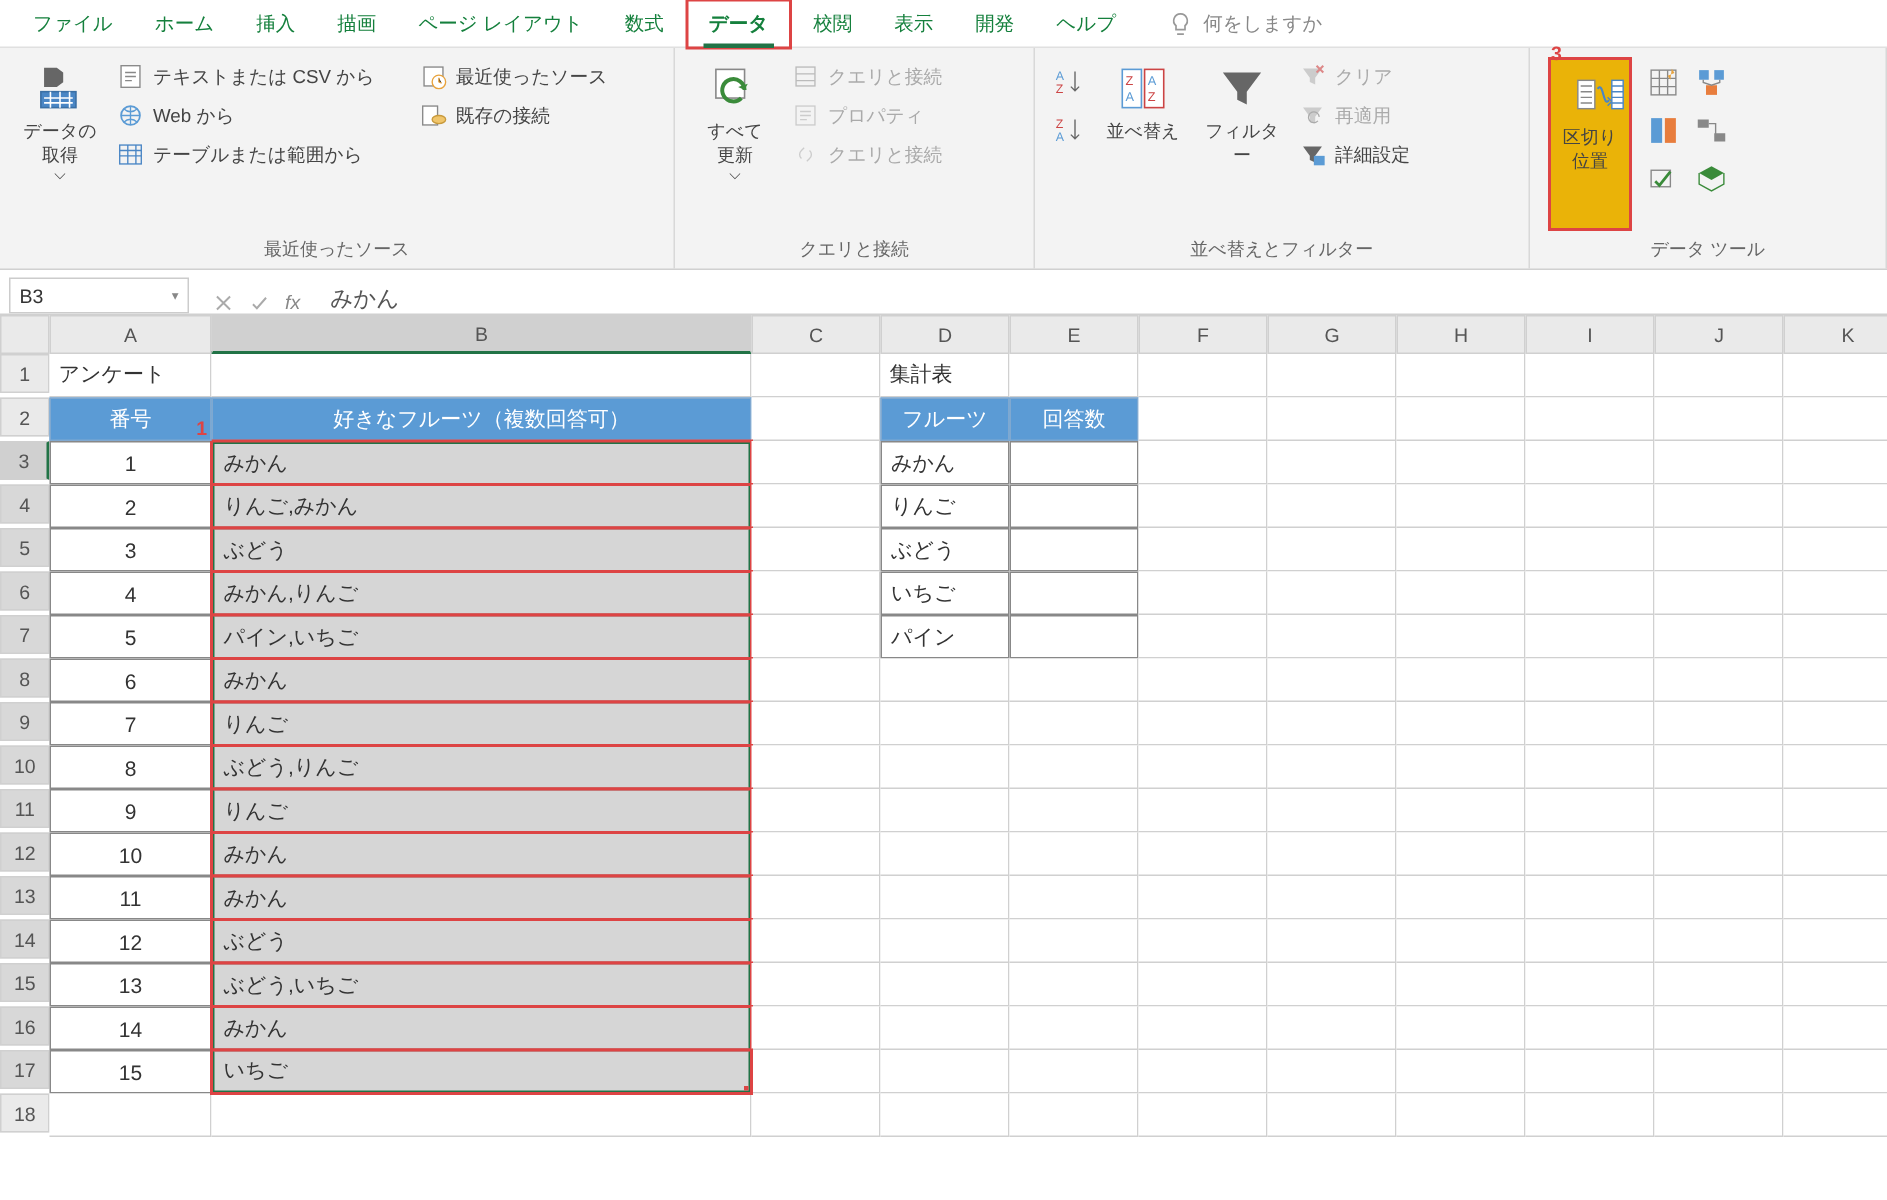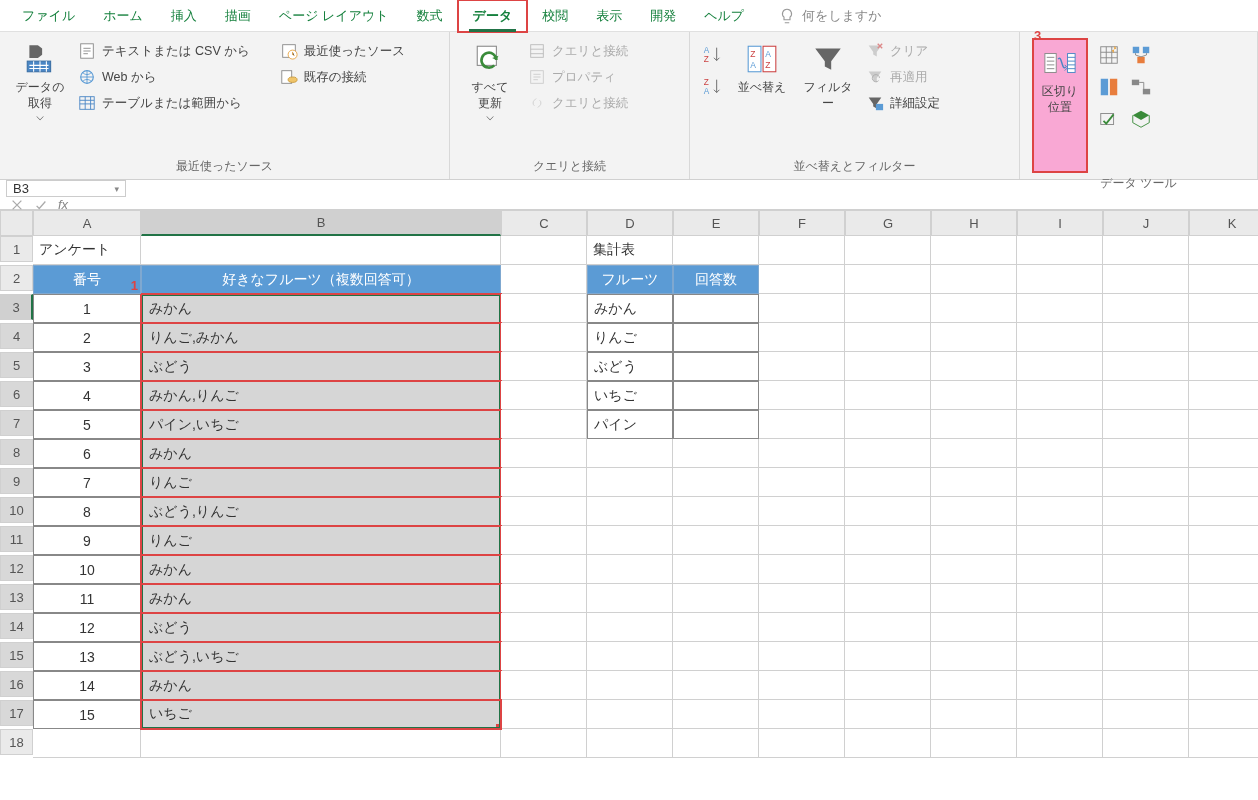--- a/index.html
+++ b/index.html
@@ -25,21 +25,21 @@
 .bigbtn .lbl { font-size: 12px; text-align: center; line-height: 1.3; }
 .smallcol { display: flex; flex-direction: column; gap: 8px; padding-top: 4px; }
 .smallbtn { display: flex; align-items: center; gap: 6px; color: #444; font-size: 12.5px; cursor: pointer; }
 .smallbtn.disabled { color: #aaa; }
 .smallbtn .ico { width: 18px; height: 18px; flex-shrink: 0; }
 .iconcol { display: flex; flex-direction: column; gap: 10px; padding-top: 6px; align-items: center; }
 .iconcol .ico { width: 22px; height: 22px; }
 .boxed-red { border: 2px solid #d44; }
 
 
-.fbar { display: flex; align-items: flex-start; height: 30px; border-bottom: 1px solid #d0d0d0; background: #fff; flex-direction: column; }
+.fbar { display: flex; align-items: flex-end; height: 30px; border-bottom: 1px solid #d0d0d0; background: #fff; }
 .namebox { width: 120px; height: 24px; margin: 0 6px; display: flex; align-items: center; border: 1px solid #ccc; background: #fff; padding: 0 6px; font-size: 13px; justify-content: space-between; }
 .fbar-btns { display: flex; gap: 10px; padding: 0 10px; color: #888; align-items: center; }
 .fbar-btns svg { width: 14px; height: 14px; }
 .fbar-input { flex: 1; padding: 0 10px; color: #555; font-size: 15px; }
 
 
 .grid { display: grid; grid-template-columns: 33px 108px 360px repeat(9, 86px); font-size: 14px; }
 .colh, .rowh, .corner { background: #eaeaea; border: 1px solid #d0d0d0; display: flex; align-items: center; justify-content: center; height: 26px; color: #555; font-size: 13px; }
 .colh.sel, .rowh.sel { background: #d8d8d8; }
 .colh.active { border-bottom: 2px solid #217346; background: #d0d0d0; }
@@ -232,21 +232,21 @@
           <span>詳細設定</span>
         </div>
       </div>
     </div>
     <div class="group-label">並べ替えとフィルター</div>
   </div>
 
   <div class="group" style="flex:1; position:relative;">
     <span class="callout" style="left:14px; top:-4px;">3</span>
     <div class="group-body">
-      <div class="bigbtn boxed-red" style="background:#f9a8d4; padding:6px 2px; height:135px;">
+      <div class="bigbtn boxed-red" style="background:#eab308; padding:6px 2px; height:116px;align-items:flex-end;">
         <svg class="ico" viewBox="0 0 36 32">
             <rect x="2" y="6" width="12" height="20" fill="#fff" stroke="#888"></rect>
             <path d="M4 10h8M4 14h8M4 18h8M4 22h8" stroke="#888"></path>
             <path d="M16 12c4-6 4 14 8 8" stroke="#4a86c5" fill="none" stroke-width="1.5"></path>
             <path d="M23 18l3 3-3 3" stroke="#4a86c5" fill="none"></path>
             <rect x="26" y="6" width="8" height="20" fill="#fff" stroke="#4a86c5"></rect>
             <path d="M26 10h8M26 14h8M26 18h8M26 22h8" stroke="#4a86c5"></path>
           </svg>
         <span class="lbl">区切り位置</span>
       </div>

